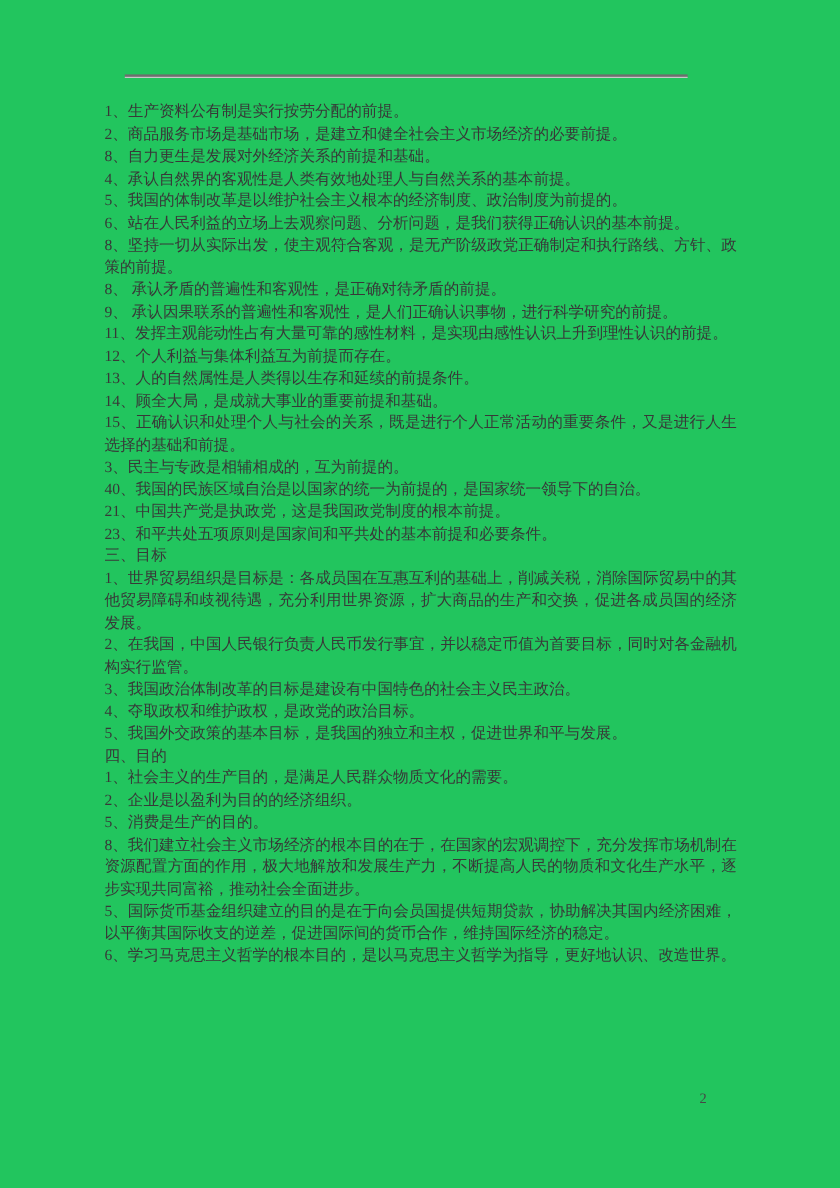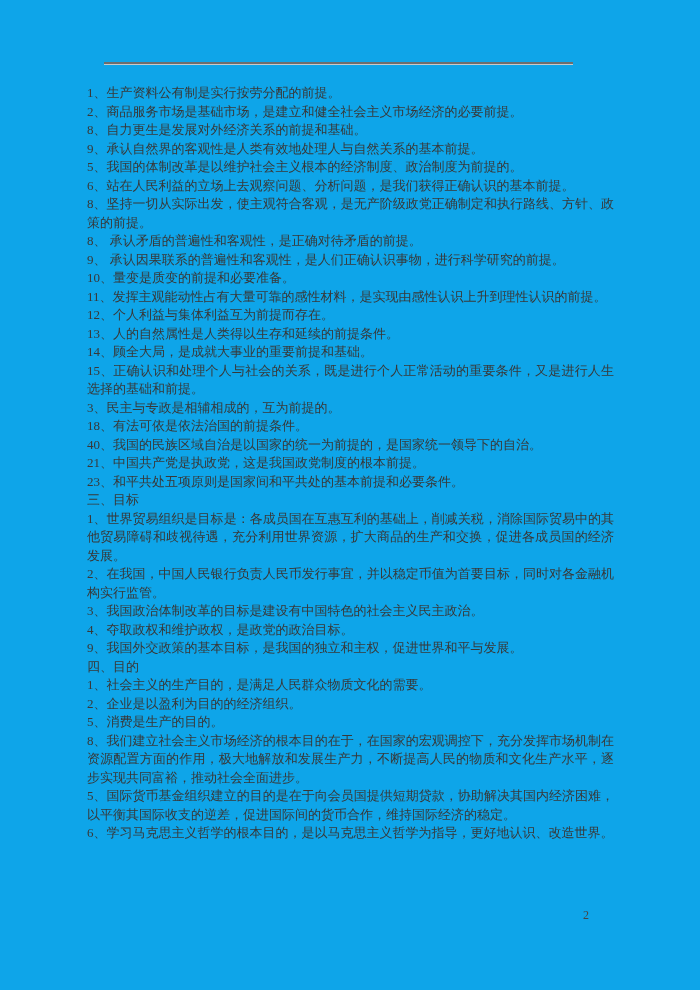--- a/index.html
+++ b/index.html
@@ -4,21 +4,21 @@
 <style>
   html, body {
     margin: 0;
     padding: 0;
     background: #ffffff;
   }
   .page {
     position: relative;
     width: 700px;
     height: 990px;
-    background: #0ea5e9;
+    background: #22c55e;
     overflow: hidden;
     font-family: "Liberation Serif", "DejaVu Serif", serif;
   }
   .header-rule {
     position: absolute;
     left: 104px;
     top: 62px;
     width: 469px;
     height: 2px;
     background: #6e6e6e;
@@ -49,43 +49,41 @@
 </style>
 </head>
 <body>
 
 <div class="page">
   <div class="header-rule"></div>
   <div class="content" id="content">
       <p>1、生产资料公有制是实行按劳分配的前提。</p>
       <p>2、商品服务市场是基础市场，是建立和健全社会主义市场经济的必要前提。</p>
       <p>8、自力更生是发展对外经济关系的前提和基础。</p>
-      <p>9、承认自然界的客观性是人类有效地处理人与自然关系的基本前提。</p>
+      <p>4、承认自然界的客观性是人类有效地处理人与自然关系的基本前提。</p>
       <p>5、我国的体制改革是以维护社会主义根本的经济制度、政治制度为前提的。</p>
       <p>6、站在人民利益的立场上去观察问题、分析问题，是我们获得正确认识的基本前提。</p>
       <p>8、坚持一切从实际出发，使主观符合客观，是无产阶级政党正确制定和执行路线、方针、政策的前提。</p>
       <p>8、 承认矛盾的普遍性和客观性，是正确对待矛盾的前提。</p>
       <p>9、 承认因果联系的普遍性和客观性，是人们正确认识事物，进行科学研究的前提。</p>
-      <p>10、量变是质变的前提和必要准备。</p>
       <p>11、发挥主观能动性占有大量可靠的感性材料，是实现由感性认识上升到理性认识的前提。</p>
       <p>12、个人利益与集体利益互为前提而存在。</p>
       <p>13、人的自然属性是人类得以生存和延续的前提条件。</p>
       <p>14、顾全大局，是成就大事业的重要前提和基础。</p>
       <p>15、正确认识和处理个人与社会的关系，既是进行个人正常活动的重要条件，又是进行人生选择的基础和前提。</p>
       <p>3、民主与专政是相辅相成的，互为前提的。</p>
-      <p>18、有法可依是依法治国的前提条件。</p>
       <p>40、我国的民族区域自治是以国家的统一为前提的，是国家统一领导下的自治。</p>
       <p>21、中国共产党是执政党，这是我国政党制度的根本前提。</p>
       <p>23、和平共处五项原则是国家间和平共处的基本前提和必要条件。</p>
       <p>三、目标</p>
       <p>1、世界贸易组织是目标是：各成员国在互惠互利的基础上，削减关税，消除国际贸易中的其他贸易障碍和歧视待遇，充分利用世界资源，扩大商品的生产和交换，促进各成员国的经济发展。</p>
       <p>2、在我国，中国人民银行负责人民币发行事宜，并以稳定币值为首要目标，同时对各金融机构实行监管。</p>
       <p>3、我国政治体制改革的目标是建设有中国特色的社会主义民主政治。</p>
       <p>4、夺取政权和维护政权，是政党的政治目标。</p>
-      <p>9、我国外交政策的基本目标，是我国的独立和主权，促进世界和平与发展。</p>
+      <p>5、我国外交政策的基本目标，是我国的独立和主权，促进世界和平与发展。</p>
       <p>四、目的</p>
       <p>1、社会主义的生产目的，是满足人民群众物质文化的需要。</p>
       <p>2、企业是以盈利为目的的经济组织。</p>
       <p>5、消费是生产的目的。</p>
       <p>8、我们建立社会主义市场经济的根本目的在于，在国家的宏观调控下，充分发挥市场机制在资源配置方面的作用，极大地解放和发展生产力，不断提高人民的物质和文化生产水平，逐步实现共同富裕，推动社会全面进步。</p>
       <p>5、国际货币基金组织建立的目的是在于向会员国提供短期贷款，协助解决其国内经济困难，以平衡其国际收支的逆差，促进国际间的货币合作，维持国际经济的稳定。</p>
       <p>6、学习马克思主义哲学的根本目的，是以马克思主义哲学为指导，更好地认识、改造世界。</p>
     </div>
   <div class="page-number">2</div>
 </div>

